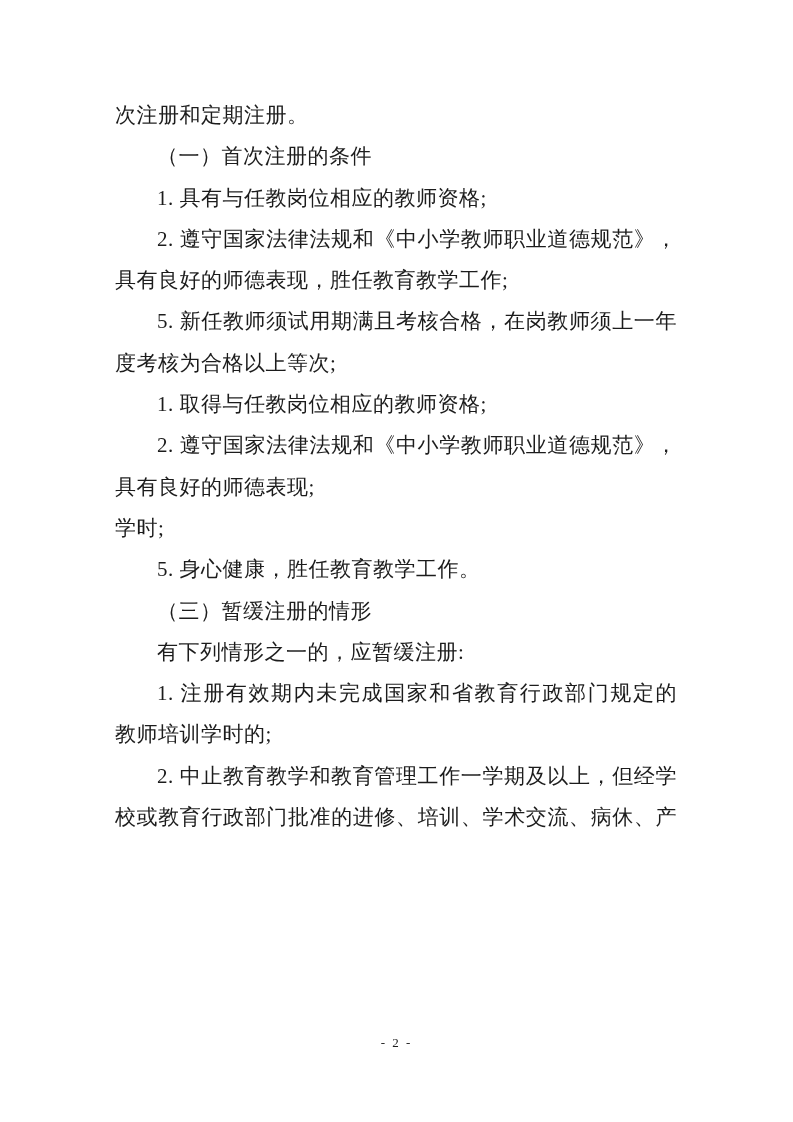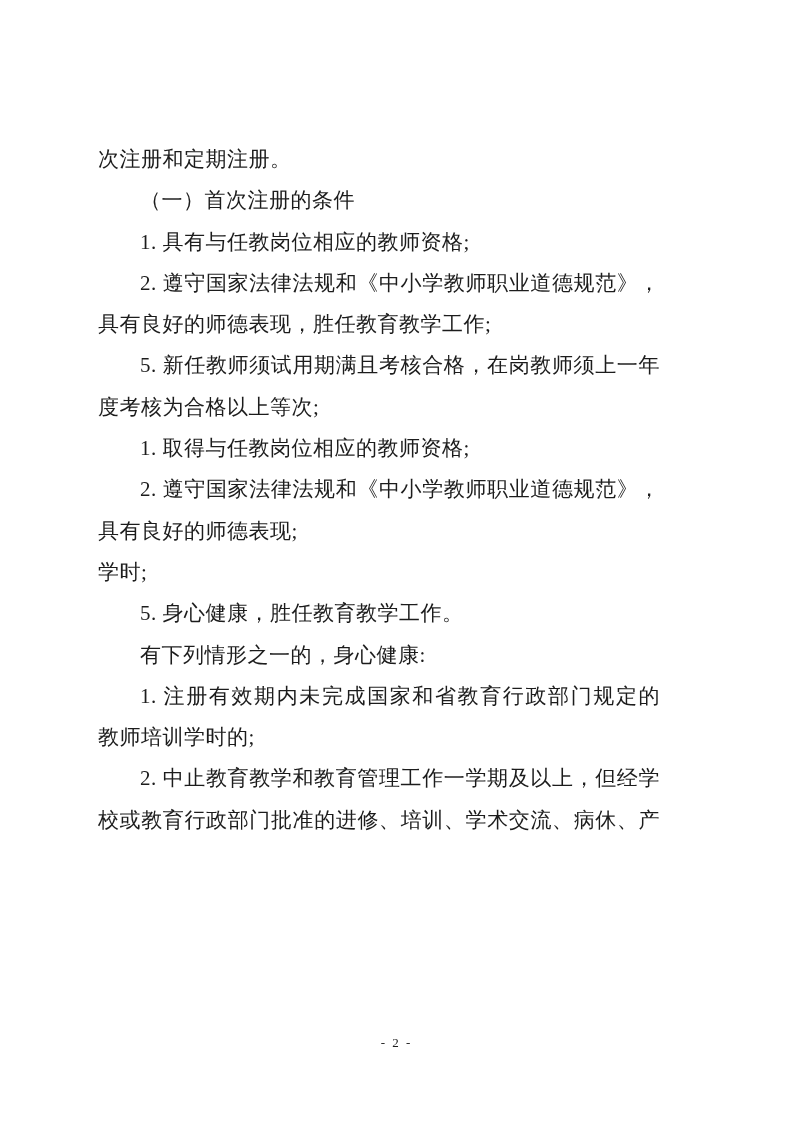--- a/index.html
+++ b/index.html
@@ -11,24 +11,23 @@
     position: relative;
     width: 793px;
     height: 1122px;
     background: #ffffff;
     overflow: hidden;
     font-family: "Liberation Serif", "DejaVu Serif", serif;
     color: #1c1c1c;
   }
   .text-block {
     position: absolute;
-    left: 98px;
+    left: 115px;
     top: 95px;
     width: 562px;
-    margin-top: 44px;
   }
   .line {
     font-size: 21px;
     line-height: 41.3px;
     text-align: left;
     white-space: normal;
     letter-spacing: 0.5px;
   }
   .line.indent {
     text-indent: 2em;
@@ -60,21 +59,22 @@
     <div class="line indent">1. 具有与任教岗位相应的教师资格;</div>
     <div class="line indent fill">2. 遵守国家法律法规和《中小学教师职业道德规范》，</div>
     <div class="line">具有良好的师德表现，胜任教育教学工作;</div>
     <div class="line indent fill">5. 新任教师须试用期满且考核合格，在岗教师须上一年</div>
     <div class="line">度考核为合格以上等次;</div>
     <div class="line indent">1. 取得与任教岗位相应的教师资格;</div>
     <div class="line indent fill">2. 遵守国家法律法规和《中小学教师职业道德规范》，</div>
     <div class="line">具有良好的师德表现;</div>
     <div class="line">学时;</div>
     <div class="line indent">5. 身心健康，胜任教育教学工作。</div>
-    <div class="line indent">有下列情形之一的，身心健康:</div>
+    <div class="line indent">（三）暂缓注册的情形</div>
+    <div class="line indent">有下列情形之一的，应暂缓注册:</div>
     <div class="line indent fill">1. 注册有效期内未完成国家和省教育行政部门规定的</div>
     <div class="line">教师培训学时的;</div>
     <div class="line indent fill">2. 中止教育教学和教育管理工作一学期及以上，但经学</div>
     <div class="line fill">校或教育行政部门批准的进修、培训、学术交流、病休、产</div>
   </div>
 
   <div class="page-footer">
     <span class="page-number">- 2 -</span>
   </div>
 </div>

